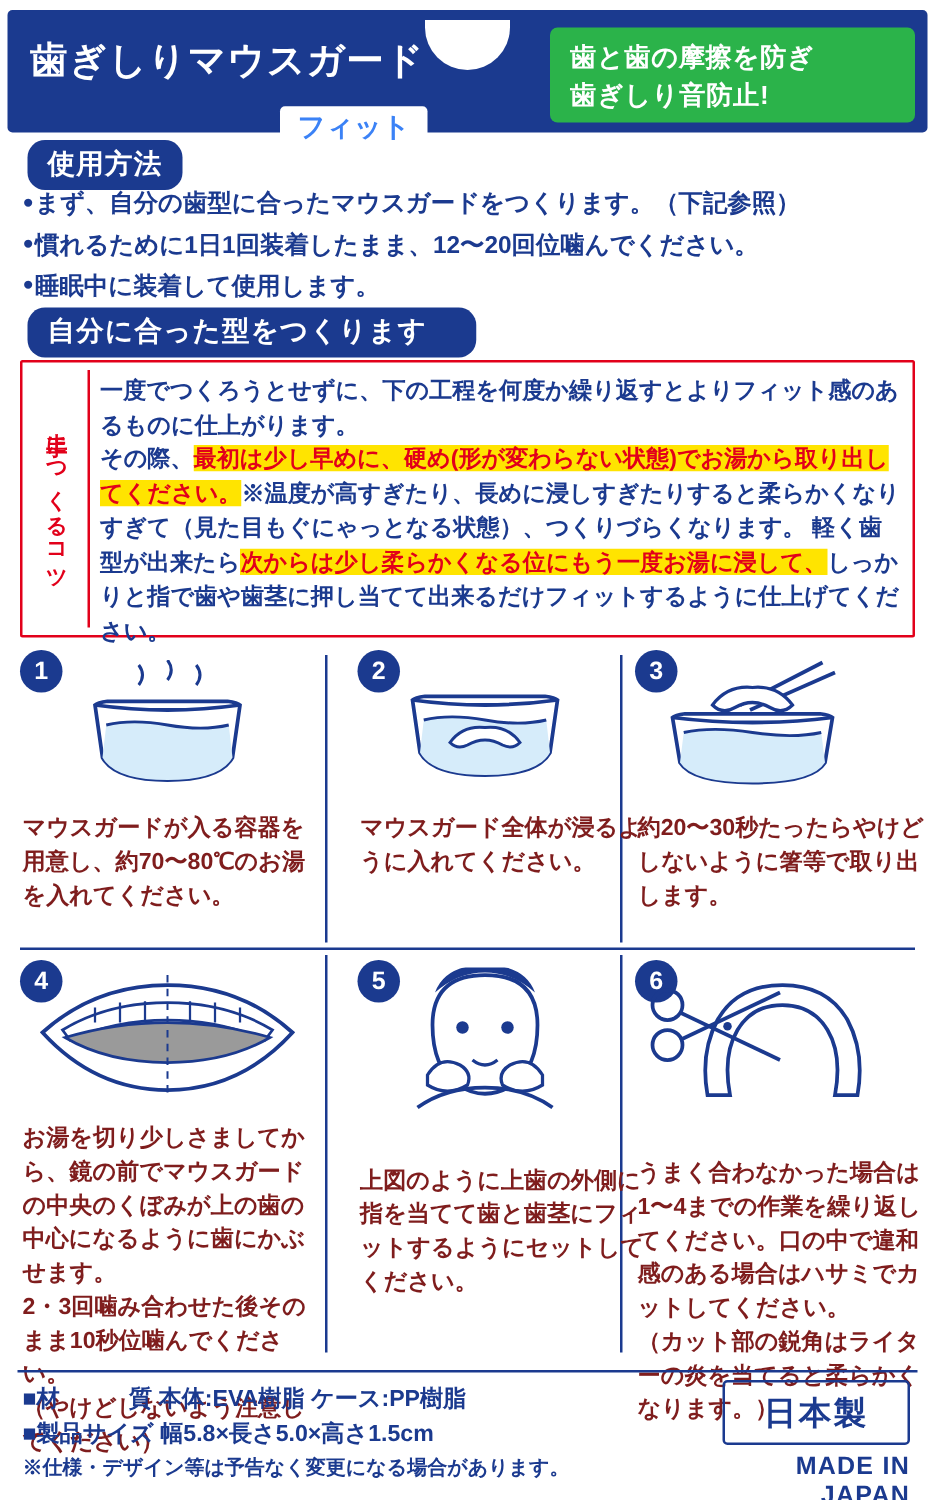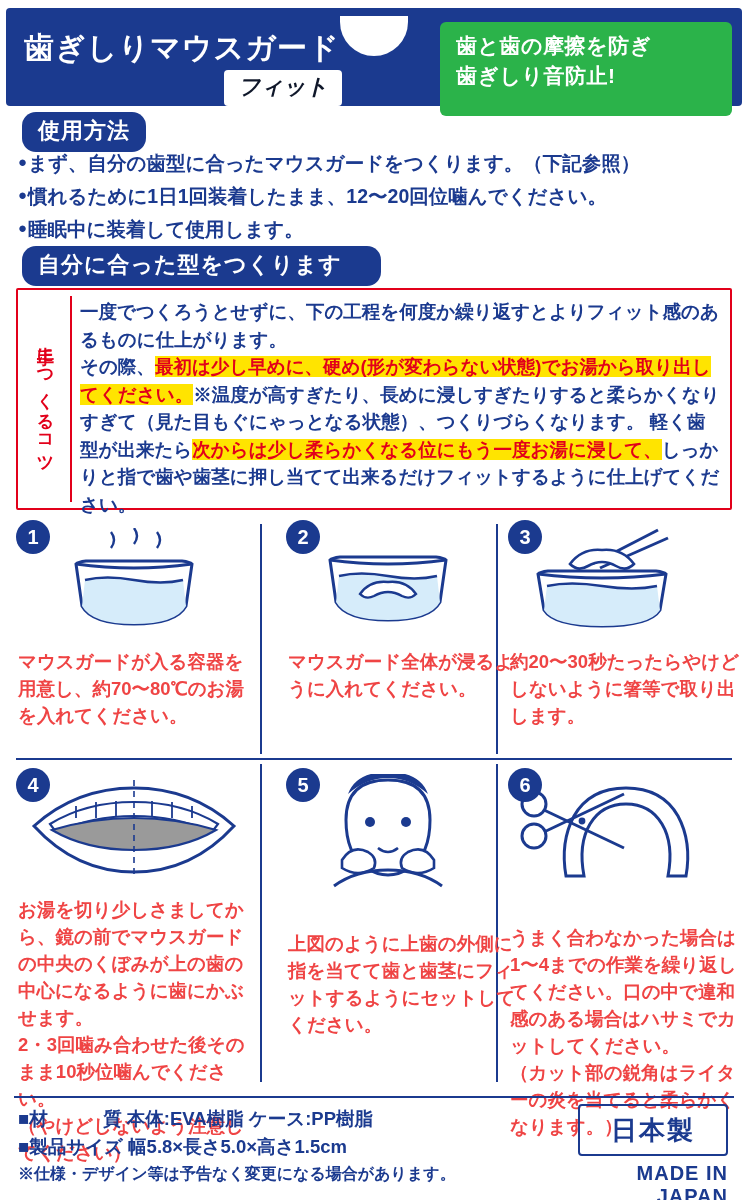--- a/index.html
+++ b/index.html
@@ -33,33 +33,32 @@
   .header-title {
     position: absolute;
     left: 18px; top: 20px;
     font-size: 30px;
     font-weight: bold;
     color: #ffffff;
     letter-spacing: 1px;
   }
   .header-sub {
     position: absolute;
-    left: 218px; top: 62px;
-    background: #ffffff;
-    color: #0f172a;
+    left: 218px; top: 77px;
+    background: #ffffff;
+    color: #3b82f6;
     font-size: 22px;
     font-weight: bold;
     padding: 2px 14px 4px 14px;
     border-radius: 4px;
-    font-style: italic;
   }
   .header-right {
     position: absolute;
     left: 434px; top: 14px;
-    width: 292px; height: 94px;
+    width: 292px; height: 76px;
     background: #2bb34a;
     border-radius: 6px;
   }
   .header-right-line {
     position: absolute;
     left: 16px;
     color: #ffffff;
     font-size: 21px;
     font-weight: bold;
     letter-spacing: 0.5px;
@@ -178,21 +177,21 @@
     left: 0; top: 8px;
     width: 236px; height: 108px;
   }
   .step-text {
     position: absolute;
     left: 2px;
     width: 232px;
     font-size: 18.5px;
     line-height: 27px;
     font-weight: bold;
-    color: #ef4444;
+    color: #7f1d1d;
   }
 
   .vline {
     position: absolute;
     background: #1b3a8f;
     width: 1.5px;
   }
   .hline {
     position: absolute;
     background: #1b3a8f;

